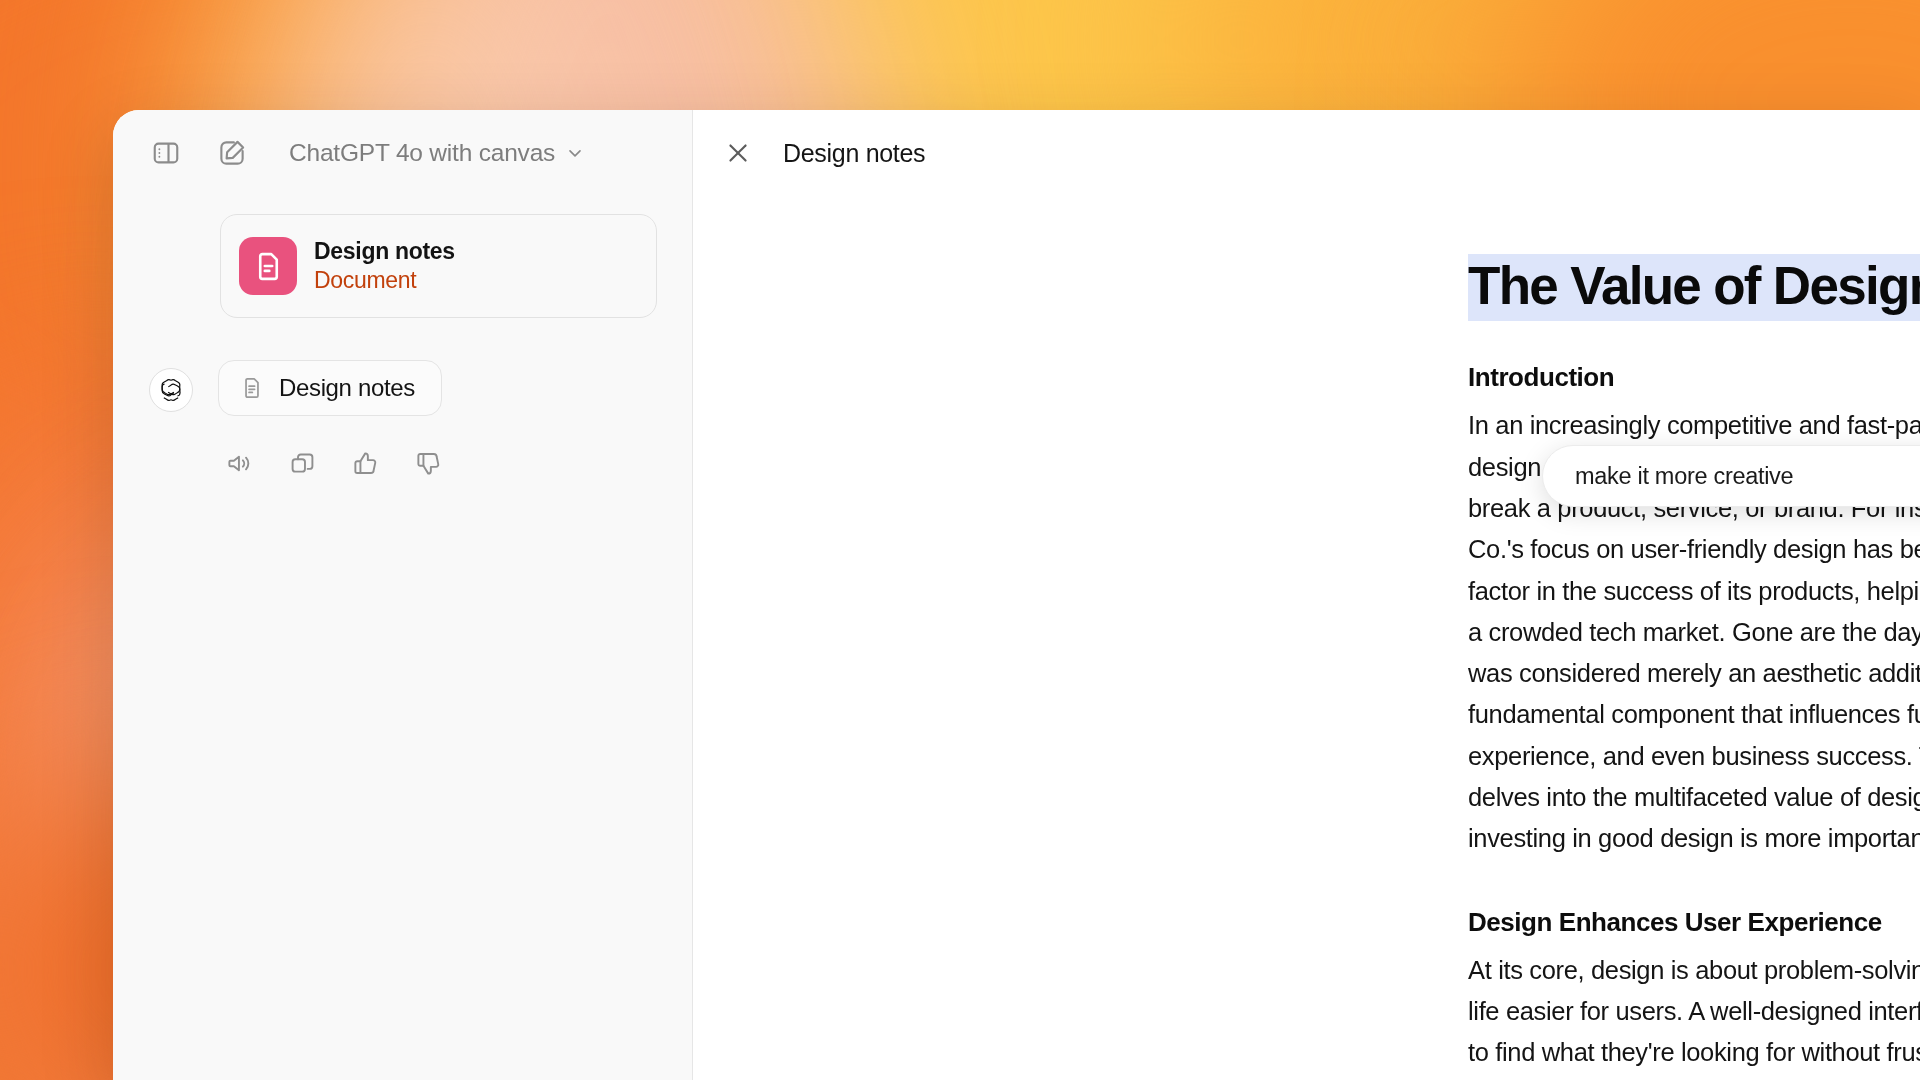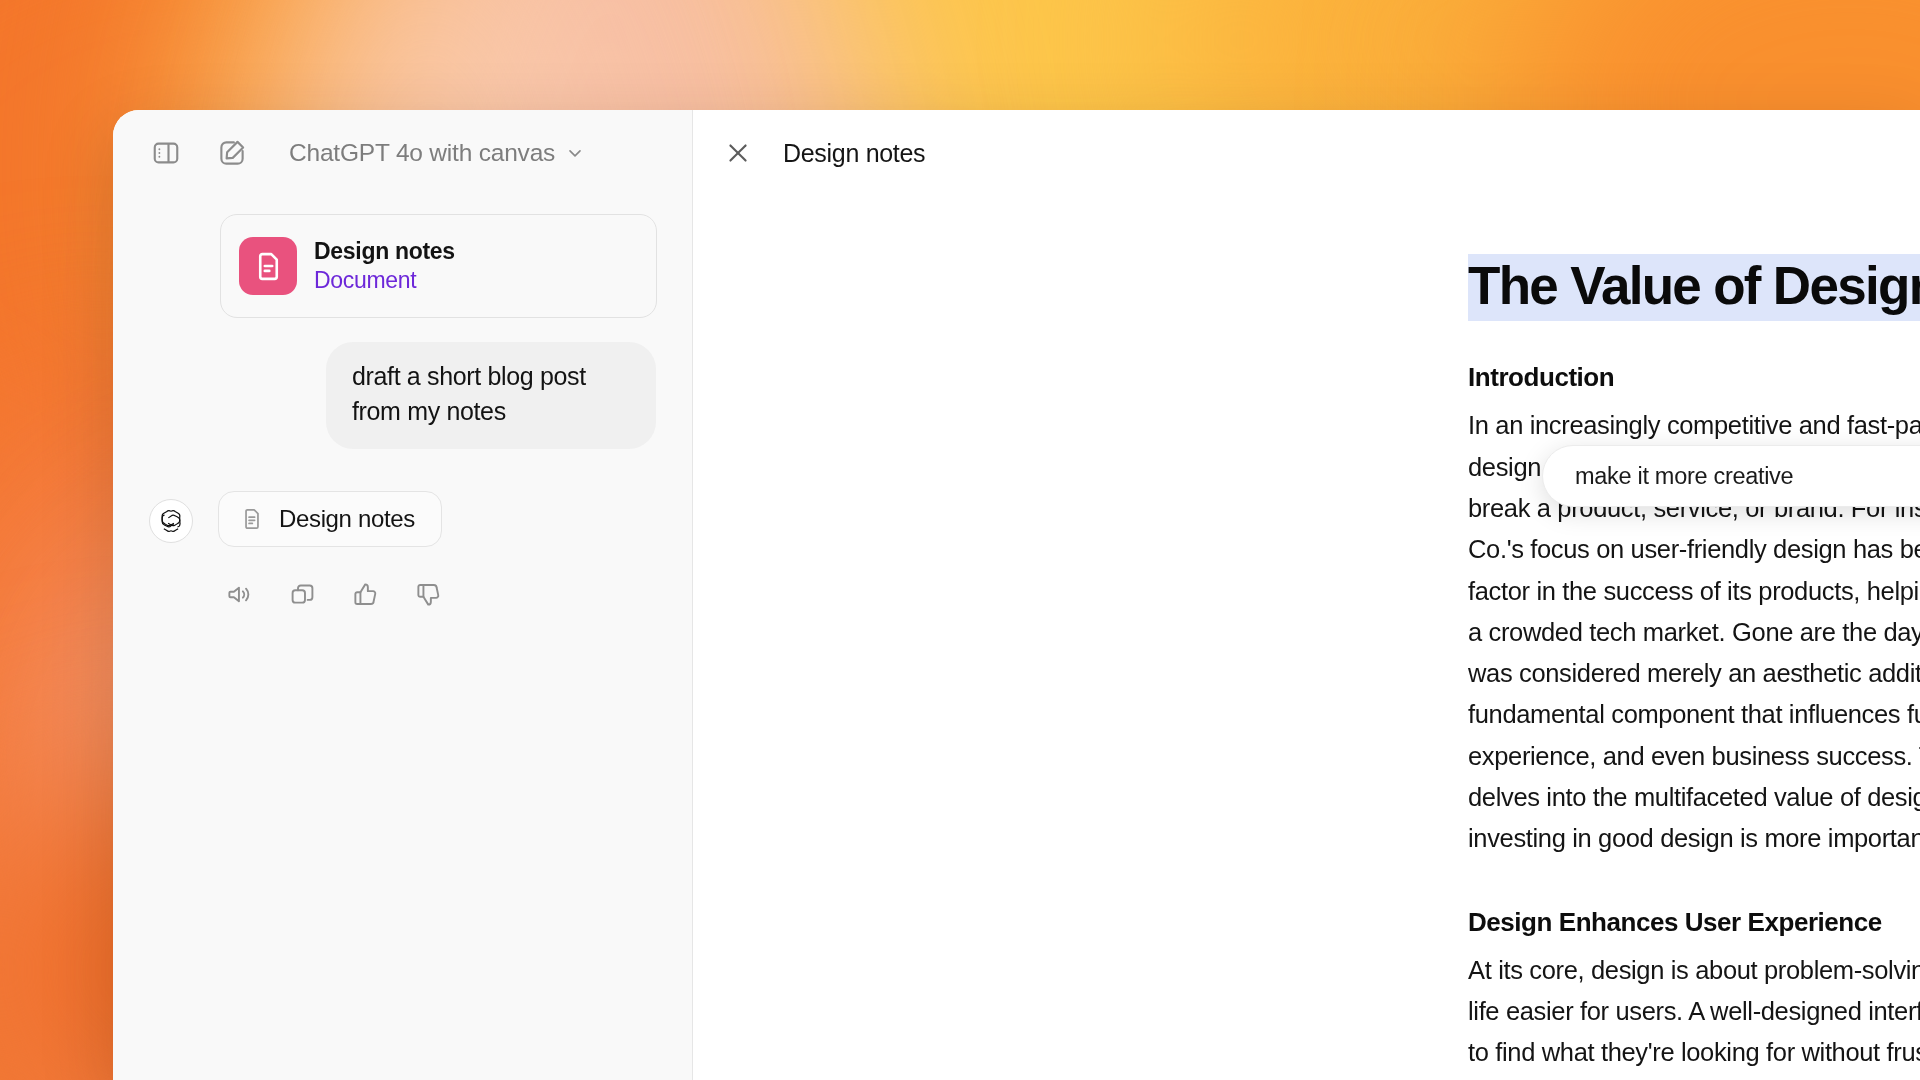--- a/index.html
+++ b/index.html
@@ -100,21 +100,21 @@
   }
   #doc-card-icon {
     width: 58px; height: 58px;
     border-radius: 14px;
     background: #e9527e;
     display: flex; align-items: center; justify-content: center;
     flex: 0 0 58px;
   }
   #doc-card-text { display: flex; flex-direction: column; gap: 2px; }
   #doc-card-title { font-size: 23px; font-weight: 700; color: #131313; letter-spacing: -0.3px; }
-  #doc-card-subtitle { font-size: 23px; color: #6d28d9; letter-spacing: -0.3px; }
+  #doc-card-subtitle { font-size: 23px; color: #c2410c; letter-spacing: -0.3px; }
 
   
   #user-bubble-row { display: flex; justify-content: flex-end; margin-top: 24px; }
   #user-bubble {
     background: #f0f0f0;
     border-radius: 27px;
     padding: 17px 26px 20px 26px;
     max-width: 330px;
     font-size: 25px;
     line-height: 1.40;
@@ -306,23 +306,20 @@
             <line x1="9.3" y1="11.6" x2="14.7" y2="11.6"></line>
             <line x1="9.3" y1="15.2" x2="12.6" y2="15.2"></line>
           </svg>
         </div>
         <div id="doc-card-text">
           <span id="doc-card-title">Design notes</span>
           <span id="doc-card-subtitle">Document</span>
         </div>
       </div>
 
-      <div id="user-bubble-row">
-        <div id="user-bubble">draft a short blog post from my notes</div>
-      </div>
 
       <div id="assistant-block">
 
         <div id="assistant-avatar">
           <svg width="26" height="26" viewBox="0 0 24 24" fill="none" stroke="#0d0d0d" stroke-width="1.05" stroke-linejoin="round">
             <path d="M12 3.1c1.25-.95 3.02-.8 4.1.35l.1.1 2.4 1.4c1.2.7 1.8 2.1 1.5 3.45l-.03.13v2.8c0 1.4-.85 2.6-2.1 3.1l-2.4 1.4c-1.2.7-2.7.55-3.75-.35l-.1-.1-2.4-1.4"></path>
             <path d="M12 3.1c-1.25-.95-3.02-.8-4.1.35l-.1.1-2.4 1.4C4.2 5.65 3.6 7.05 3.9 8.4l.03.13v2.8c0 1.4.85 2.6 2.1 3.1l2.4 1.4c1.2.7 2.7.55 3.75-.35l.1-.1 2.4-1.4"></path>
             <path d="M6.05 6.4c-1.45.35-2.45 1.7-2.35 3.2l.02.14.02 2.8c0 1.4.9 2.6 2.15 3.05l2.45 1.35c1.2.65 2.7.45 3.7-.5l.1-.1 2.35-1.45"></path>
             <path d="M17.95 17.6c1.45-.35 2.45-1.7 2.35-3.2l-.02-.14-.02-2.8c0-1.4-.9-2.6-2.15-3.05L15.66 7.06c-1.2-.65-2.7-.45-3.7.5l-.1.1L9.51 9.11"></path>
             <path d="M12 20.9c1.25.95 3.02.8 4.1-.35l.1-.1 2.4-1.4"></path>

